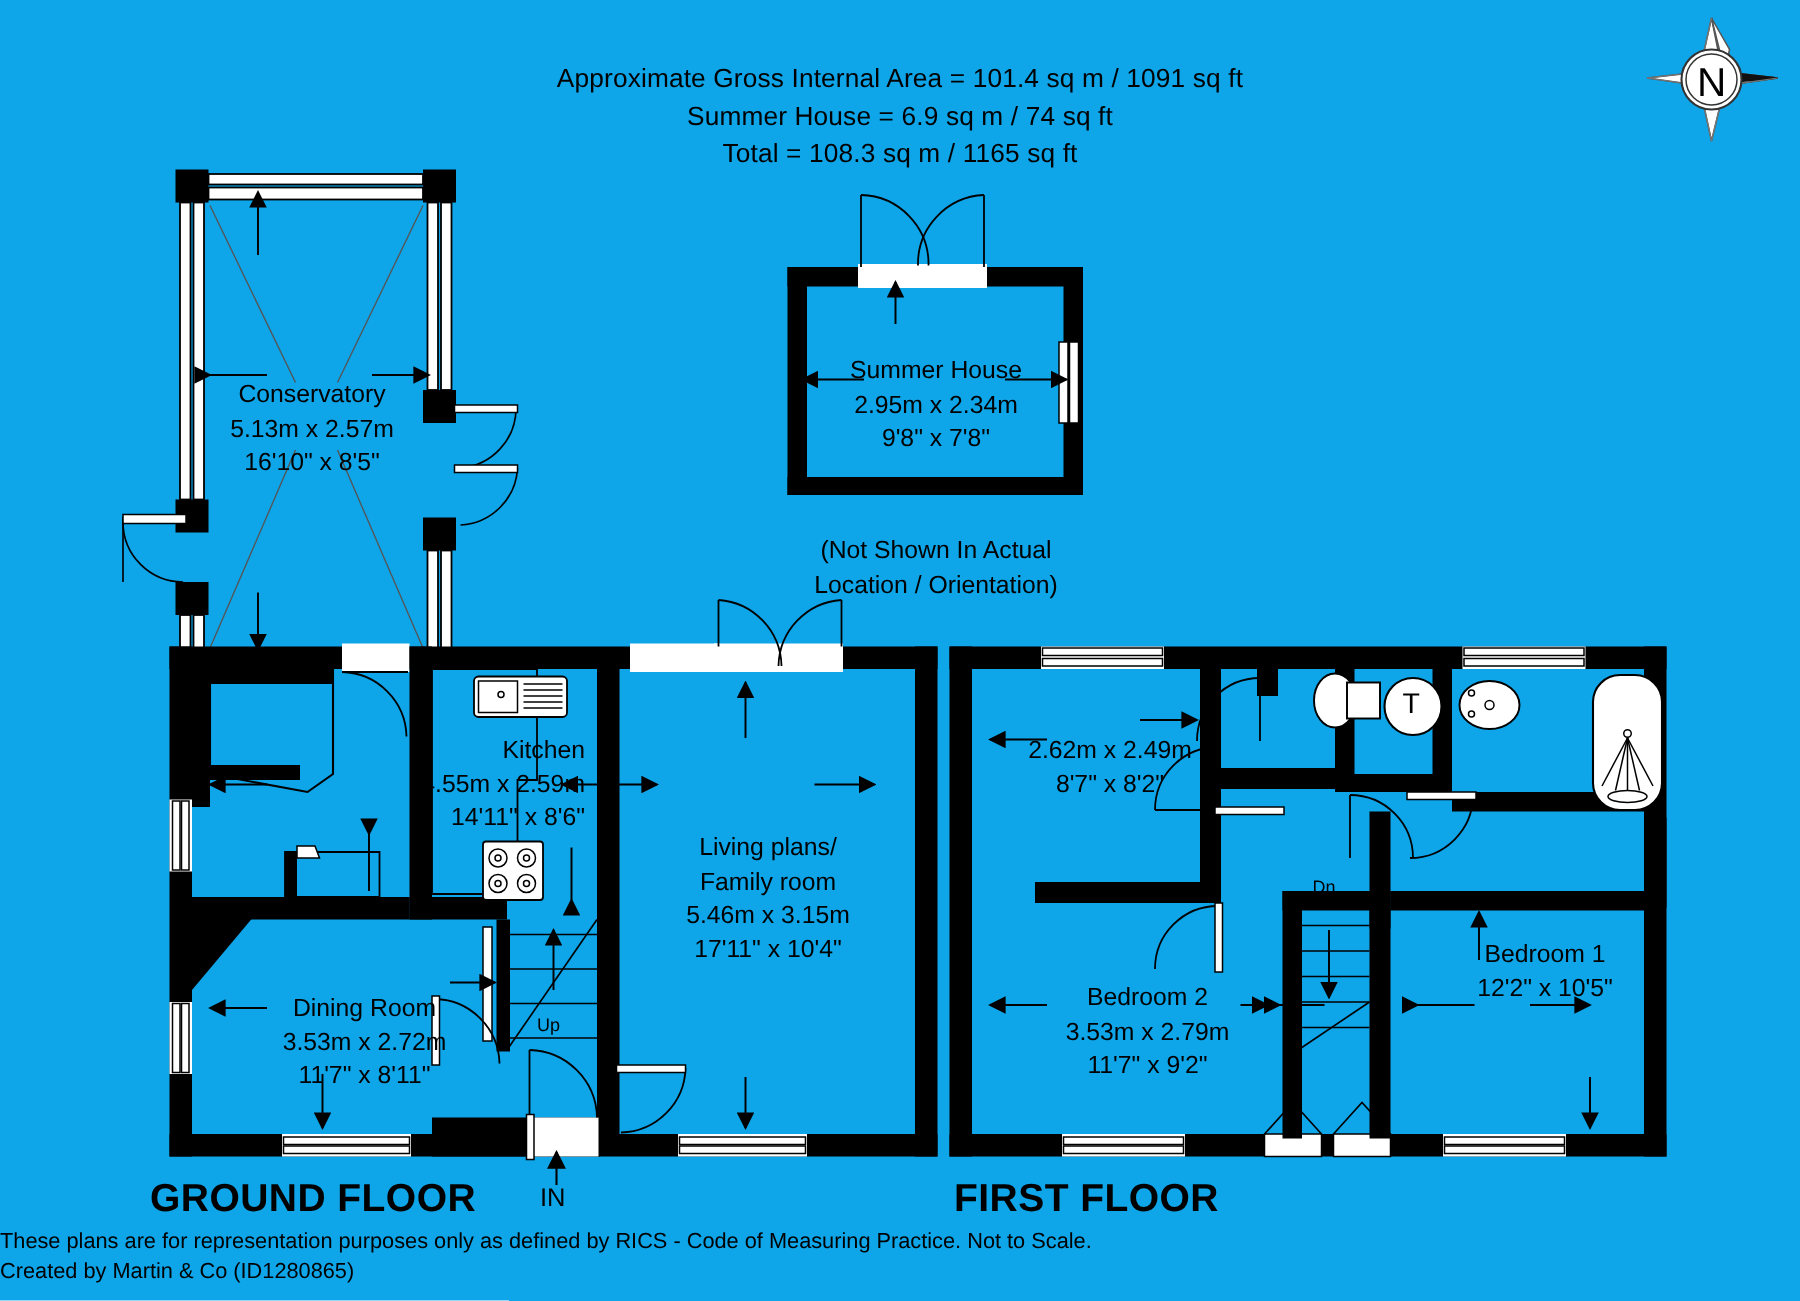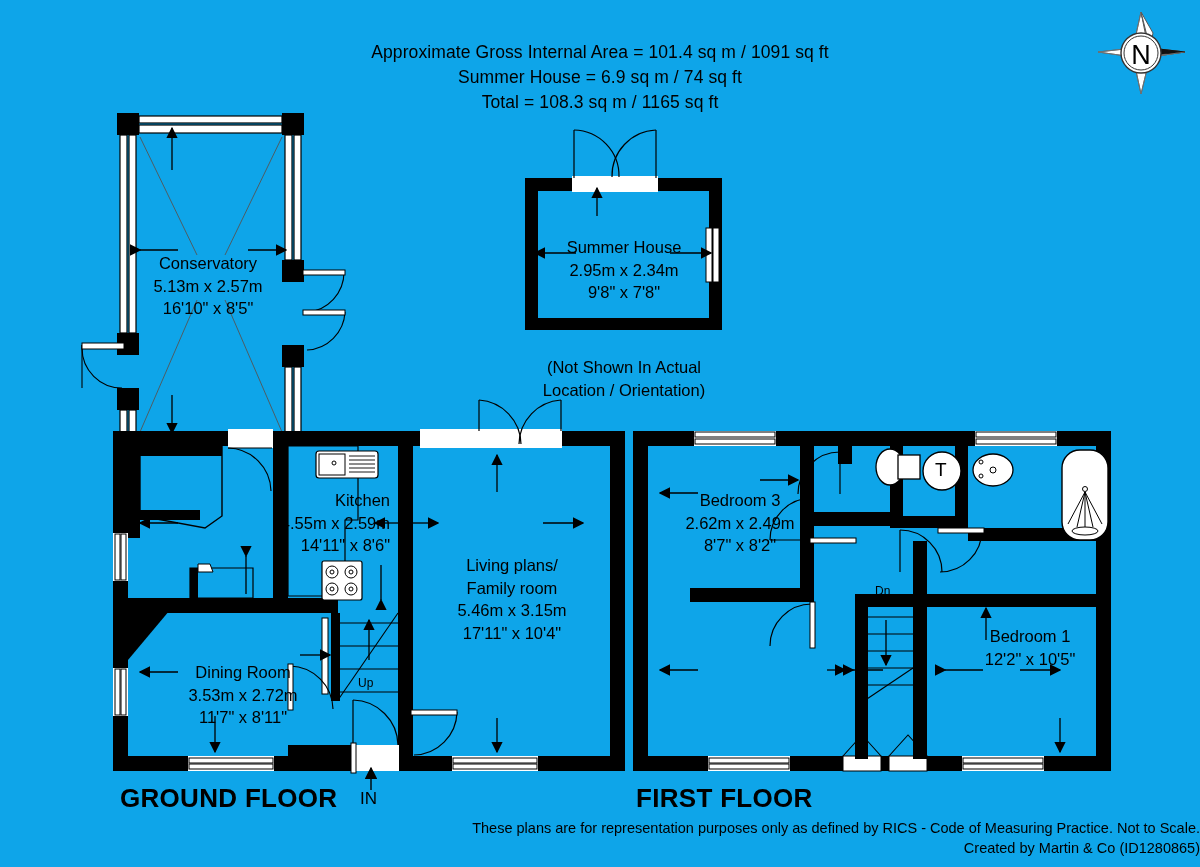--- a/index.html
+++ b/index.html
@@ -72,21 +72,21 @@
   }
   .tmark {
     position: absolute;
     font-size: 19px;
   }
   .footer {
     position: absolute;
     left: 0;
     top: 818px;
     width: 1200px;
-    text-align: right;
+    text-align: left;
     font-size: 14.5px;
     line-height: 20px;
   }
   .footer div { white-space: nowrap; }
 </style>
 </head>
 <body>
 
 <div id="page">
 
@@ -483,37 +483,41 @@
     <div>17'11" x 10'4"</div>
   </div>
 
   <div class="lbl" style="left:143px; top:661px; width:200px;">
     <div>Dining Room</div>
     <div>3.53m x 2.72m</div>
     <div>11'7" x 8'11"</div>
   </div>
 
   <div class="lbl" style="left:645px; top:489px; width:190px;">
-    <div>Bedroom 3</div>
     <div>2.62m x 2.49m</div>
     <div>8'7" x 8'2"</div>
   </div>
 
+  <div class="lbl" style="left:670px; top:654px; width:190px;">
+    <div>Bedroom 2</div>
+    <div>3.53m x 2.79m</div>
+    <div>11'7" x 9'2"</div>
+  </div>
 
   <div class="lbl" style="left:935px; top:625px; width:190px;">
     <div>Bedroom 1</div>
     <div>12'2" x 10'5"</div>
   </div>
 
   <div class="steplabel" style="left:358px; top:676px;">Up</div>
   <div class="steplabel" style="left:875px; top:584px;">Dn</div>
   <div class="tmark" style="left:935px; top:459px;">T</div>
   <div class="inlabel" style="left:360px; top:789px;">IN</div>
 
-  <div class="floorname" style="left:120px; top:783px;">GROUND FLOOR</div>
+  <div class="floorname" style="left:100px; top:783px;">GROUND FLOOR</div>
   <div class="floorname" style="left:636px; top:783px;">FIRST FLOOR</div>
 
   <div class="footer">
     <div>These plans are for representation purposes only as defined by RICS - Code of Measuring Practice. Not to Scale.</div>
     <div>Created by Martin &amp; Co (ID1280865)</div>
   </div>
 
 </div>
 
 </body></html>

